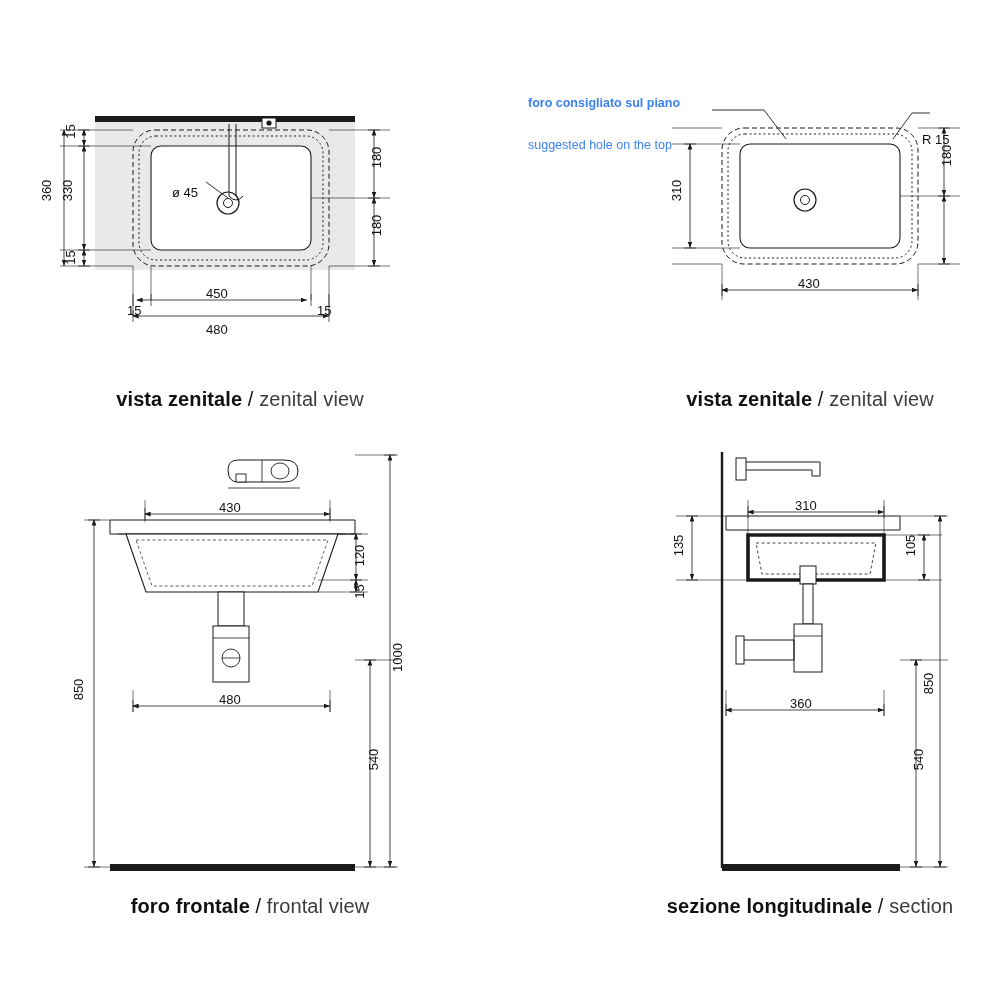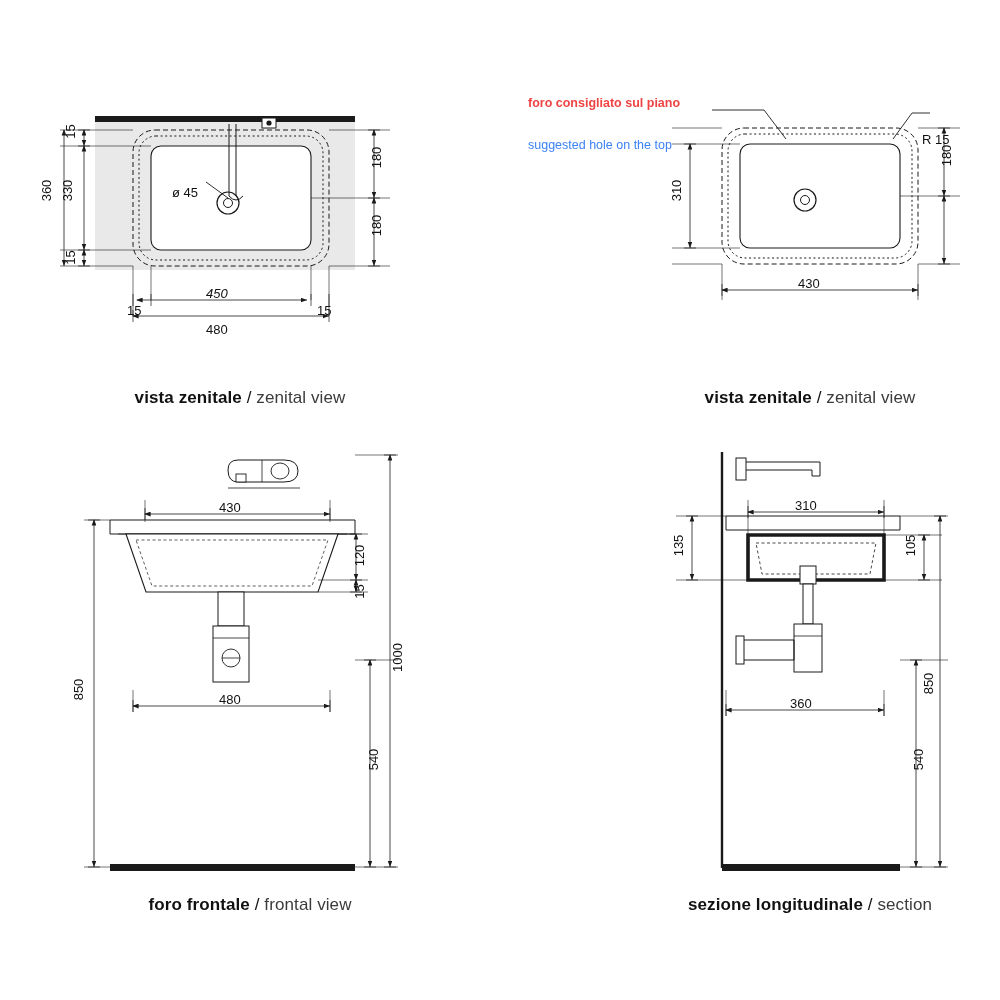--- a/index.html
+++ b/index.html
@@ -22,37 +22,37 @@
   }
   svg.diagram {
     position: absolute;
     left: 0; top: 0;
     width: 1000px;
     height: 1000px;
   }
   .cap {
     position: absolute;
     text-align: center;
-    font-size: 17px;
+    font-size: 20px;
     letter-spacing: 0.1px;
     white-space: nowrap;
   }
   .cap b {
     font-weight: bold;
     color: #111111;
   }
   .cap span.sep { color: #111111; font-weight: normal; }
   .cap span.en { color: #3b3b3b; font-weight: normal; }
   .note {
     position: absolute;
     font-size: 12.5px;
     line-height: 15px;
     white-space: nowrap;
   }
-  .note .it { font-weight: bold; color: #ef4444; display: block; }
+  .note .it { font-weight: bold; color: #3b82f6; display: block; }
   .note .en { color: #3b82f6; display: block; margin-top: 27px; }
   .dimtxt {
     position: absolute;
     font-size: 13px;
     color: #111111;
     white-space: nowrap;
   }
   .dimtxt.small { font-size: 13px; }
   .vert {
     transform-origin: 50% 50%;
@@ -230,21 +230,21 @@
       <path d="M934 516 L946 516 M934 867 L946 867 M910 660 L922 660 M910 867 L922 867" stroke="#1a1a1a" stroke-width="0.7"></path>
     </g>
   </svg>
 
   <div class="dimtxt small vert" style="left:63px; top:124px;">15</div>
   <div class="dimtxt vert" style="left:57px; top:183px;">330</div>
   <div class="dimtxt vert" style="left:36px; top:183px;">360</div>
   <div class="dimtxt small vert" style="left:63px; top:250px;">15</div>
   <div class="dimtxt vert" style="left:366px; top:150px;">180</div>
   <div class="dimtxt vert" style="left:366px; top:218px;">180</div>
-  <div class="dimtxt" style="left:206px; top:286px;font-style:italic;">450</div>
+  <div class="dimtxt" style="left:206px; top:286px;">450</div>
   <div class="dimtxt" style="left:206px; top:322px;">480</div>
   <div class="dimtxt small" style="left:127px; top:303px;">15</div>
   <div class="dimtxt small" style="left:317px; top:303px;">15</div>
   <div class="dimtxt" style="left:172px; top:166px;margin-top:19px;">ø 45</div>
   <div class="cap" style="left:30px; top:388px; width:420px;">
     <b>vista zenitale</b><span class="sep"> / </span><span class="en">zenital view</span>
   </div>
 
   <div class="note" style="left:528px; top:96px;">
     <span class="it">foro consigliato sul piano</span>

